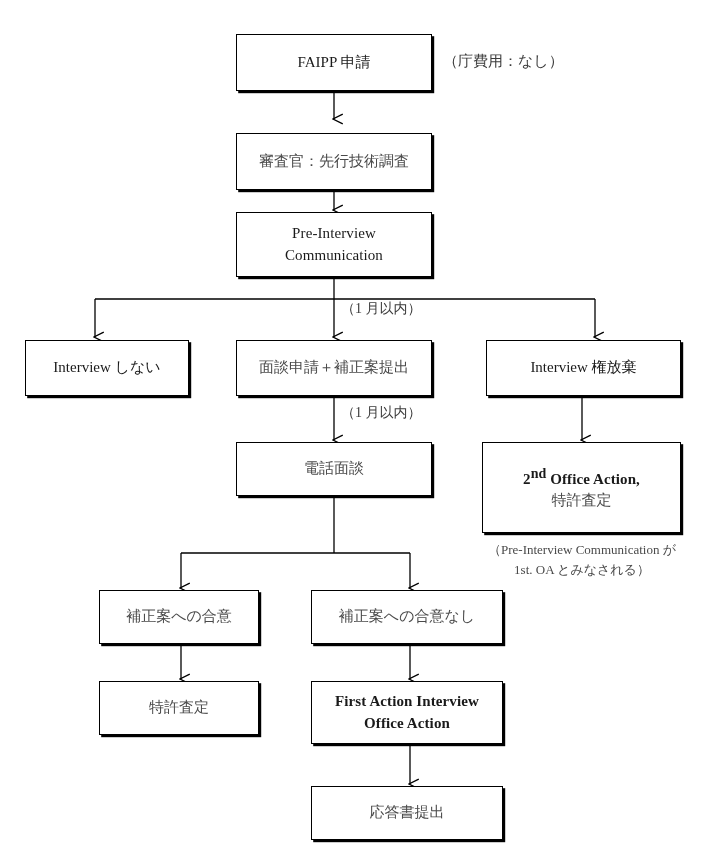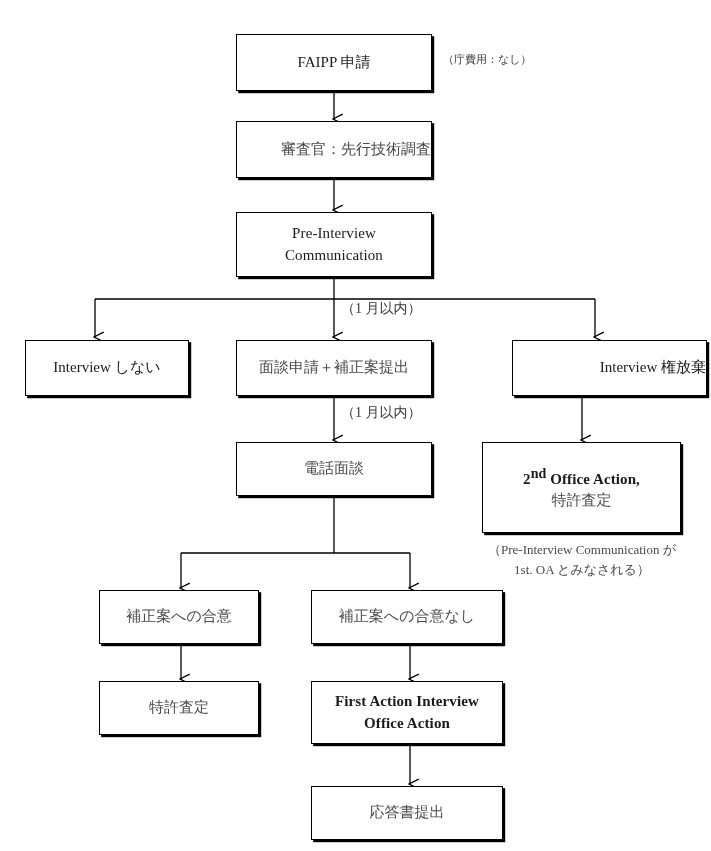--- a/index.html
+++ b/index.html
@@ -54,21 +54,21 @@
     color: #3b3b3b;
     white-space: nowrap;
     z-index: 3;
   }
   .edge-label {
     font-size: 14px;
     color: #3b3b3b;
     text-align: center;
   }
   .side-note {
-    font-size: 11px;
+    font-size: 15px;
     color: #3b3b3b;
   }
   .foot-note {
     position: absolute;
     text-align: center;
     font-size: 13px;
     color: #4a4a4a;
     line-height: 1.5;
     z-index: 3;
   }
@@ -112,38 +112,38 @@
       <line x1="410" y1="644" x2="410" y2="679" marker-end="url(#ah)"></line>
 
       <line x1="410" y1="744" x2="410" y2="784" marker-end="url(#ah)"></line>
     </g>
   </svg>
 
   <div class="node" style="left:236px; top:34px; width:196px; height:57px;">
     <span class="ln t-mix">FAIPP 申請</span>
   </div>
 
-  <div class="node" style="left:236px; top:121px; width:196px; height:57px;align-items:flex-end;">
+  <div class="node" style="left:236px; top:133px; width:196px; height:57px;">
     <span class="ln t-jp">審査官：先行技術調査</span>
   </div>
 
   <div class="node" style="left:236px; top:212px; width:196px; height:65px;">
     <span class="ln t-en">Pre-Interview</span>
     <span class="ln t-en">Communication</span>
   </div>
 
   <div class="node" style="left:25px; top:340px; width:164px; height:56px;">
     <span class="ln t-mix">Interview しない</span>
   </div>
 
   <div class="node" style="left:236px; top:340px; width:196px; height:56px;">
     <span class="ln t-jp">面談申請＋補正案提出</span>
   </div>
 
-  <div class="node" style="left:512px; top:340px; width:195px; height:56px;align-items:flex-end;">
+  <div class="node" style="left:486px; top:340px; width:195px; height:56px;">
     <span class="ln t-mix">Interview 権放棄</span>
   </div>
 
   <div class="node" style="left:236px; top:442px; width:196px; height:54px;">
     <span class="ln t-jp">電話面談</span>
   </div>
 
   <div class="node" style="left:482px; top:442px; width:199px; height:91px;">
     <span class="ln t-en bold2">2<span class="sup">nd</span> Office Action,</span>
     <span class="ln t-jp">特許査定</span>

